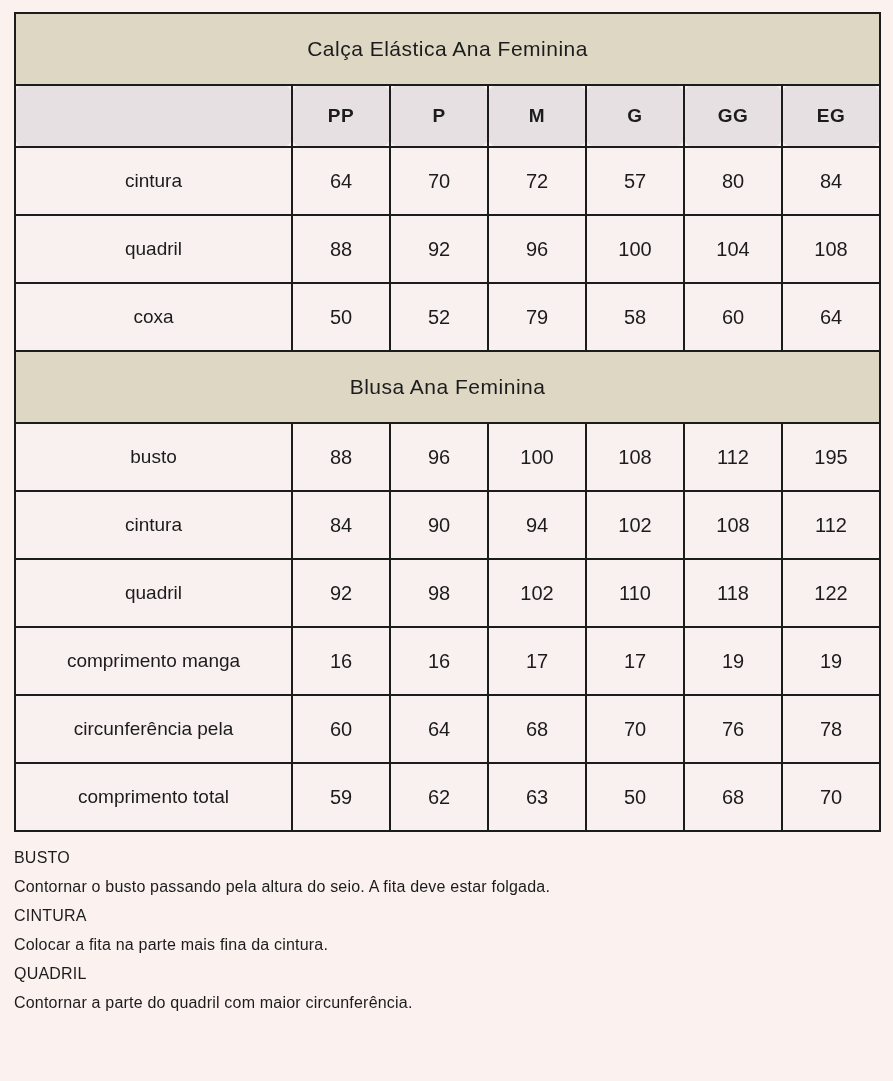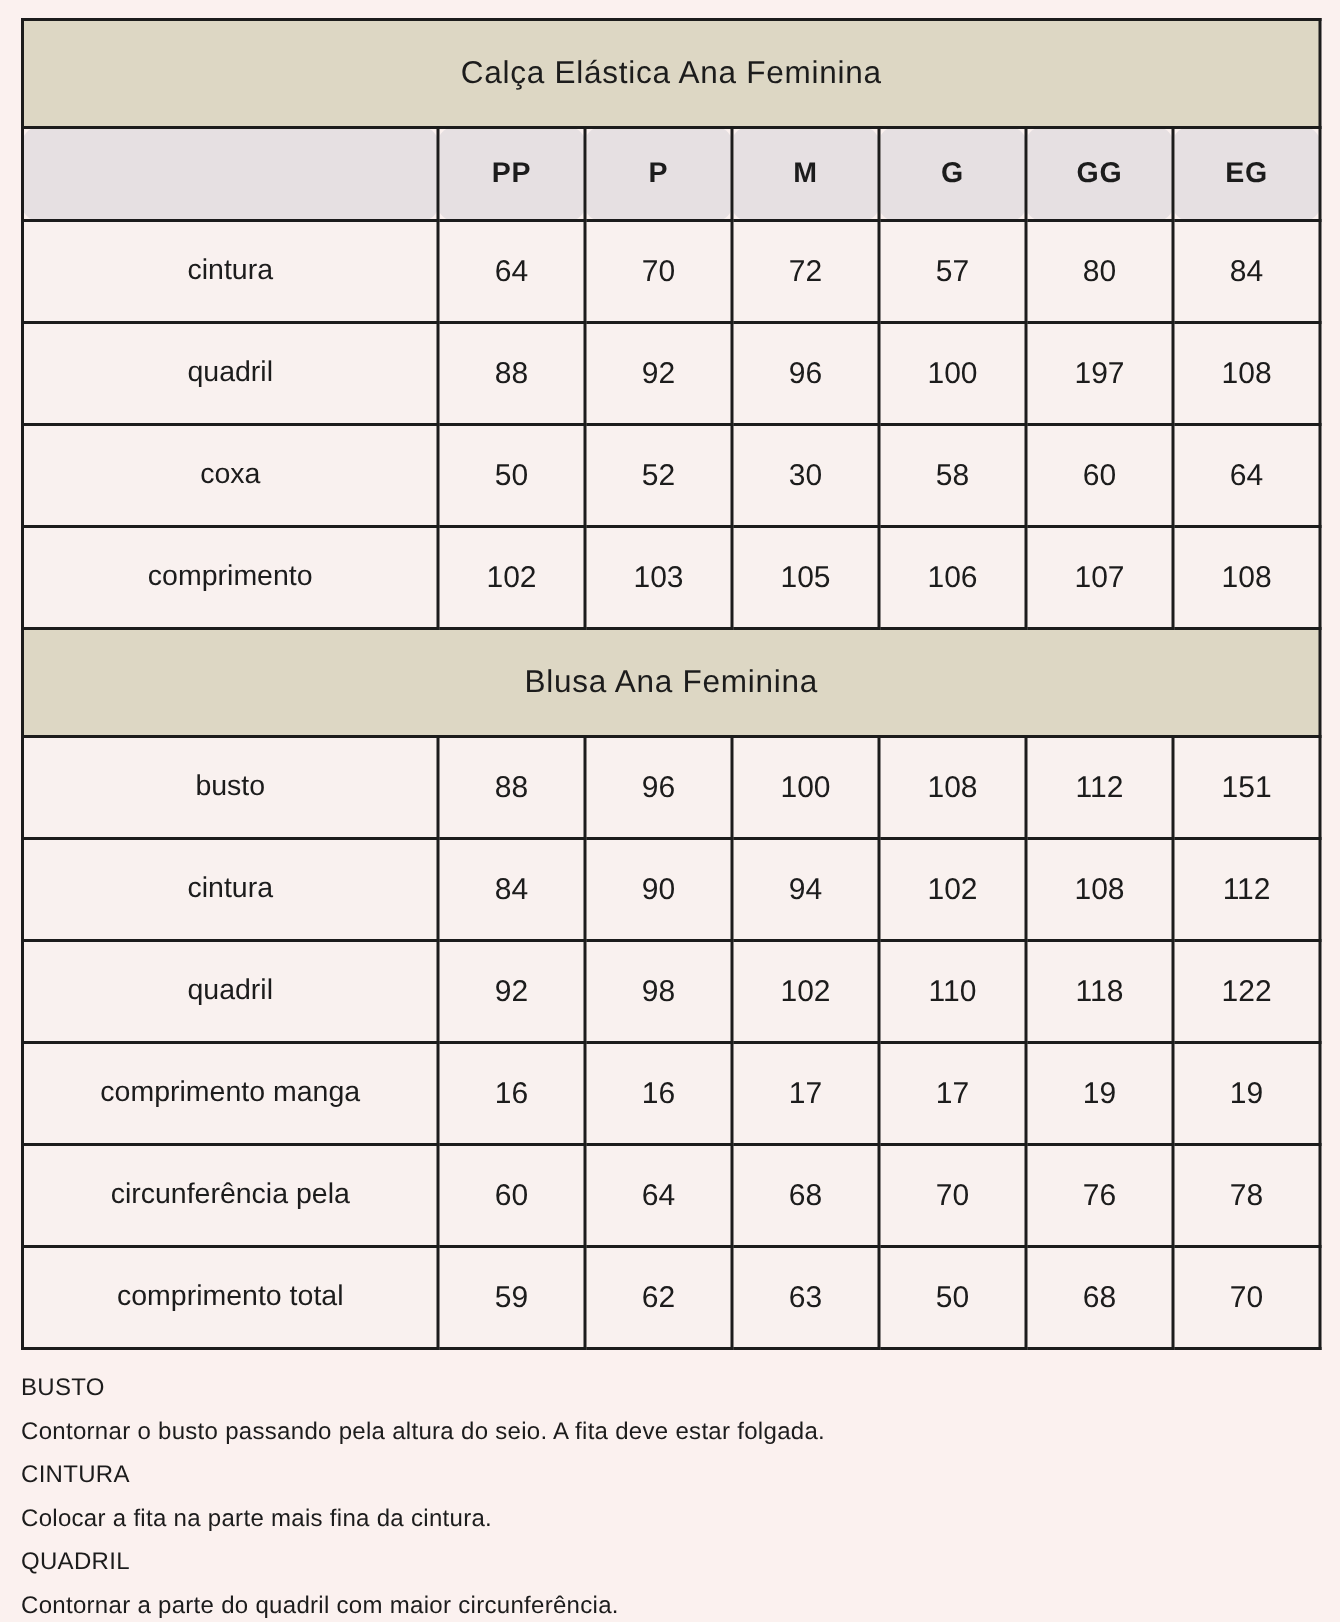--- a/index.html
+++ b/index.html
@@ -97,58 +97,49 @@
         <td>57</td>
         <td>80</td>
         <td>84</td>
       </tr>
       <tr>
         <td class="label-cell">quadril</td>
         <td>88</td>
         <td>92</td>
         <td>96</td>
         <td>100</td>
-        <td>197</td>
+        <td>104</td>
         <td>108</td>
       </tr>
       <tr>
         <td class="label-cell">coxa</td>
         <td>50</td>
         <td>52</td>
-        <td>30</td>
+        <td>79</td>
         <td>58</td>
         <td>60</td>
         <td>64</td>
-      </tr>
-      <tr>
-        <td class="label-cell">comprimento</td>
-        <td>102</td>
-        <td>103</td>
-        <td>105</td>
-        <td>106</td>
-        <td>107</td>
-        <td>108</td>
       </tr>
     </tbody>
 
   <tbody>
     <tr>
       <td class="title-cell" colspan="7">Blusa Ana Feminina</td>
     </tr>
   </tbody>
 
   <tbody class="rows">
       <tr>
         <td class="label-cell">busto</td>
         <td>88</td>
         <td>96</td>
         <td>100</td>
         <td>108</td>
         <td>112</td>
-        <td>151</td>
+        <td>195</td>
       </tr>
       <tr>
         <td class="label-cell">cintura</td>
         <td>84</td>
         <td>90</td>
         <td>94</td>
         <td>102</td>
         <td>108</td>
         <td>112</td>
       </tr>

